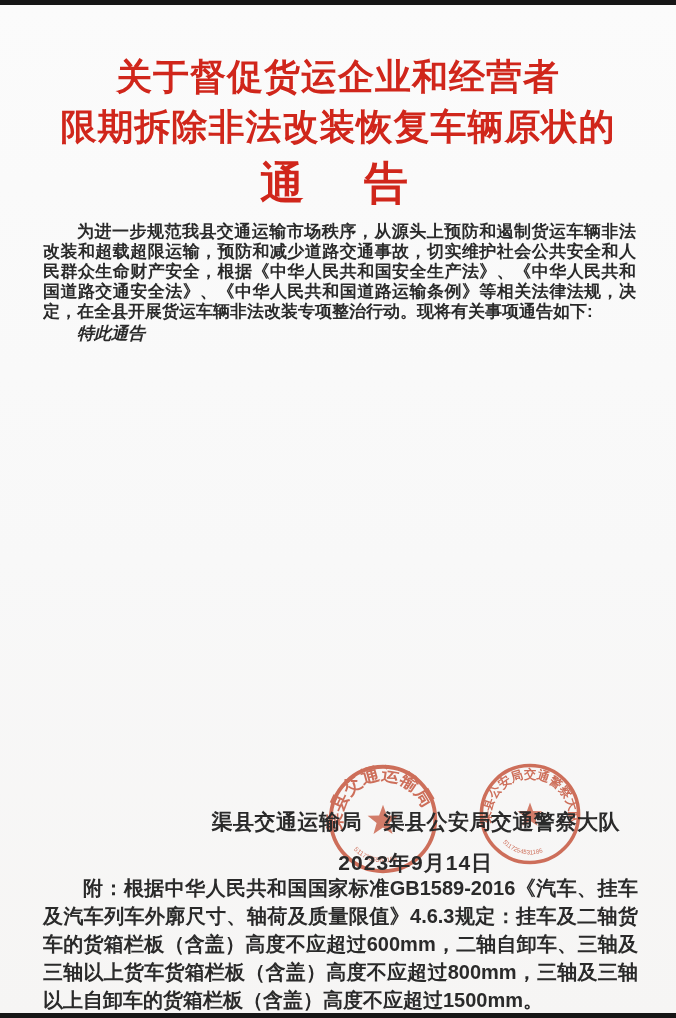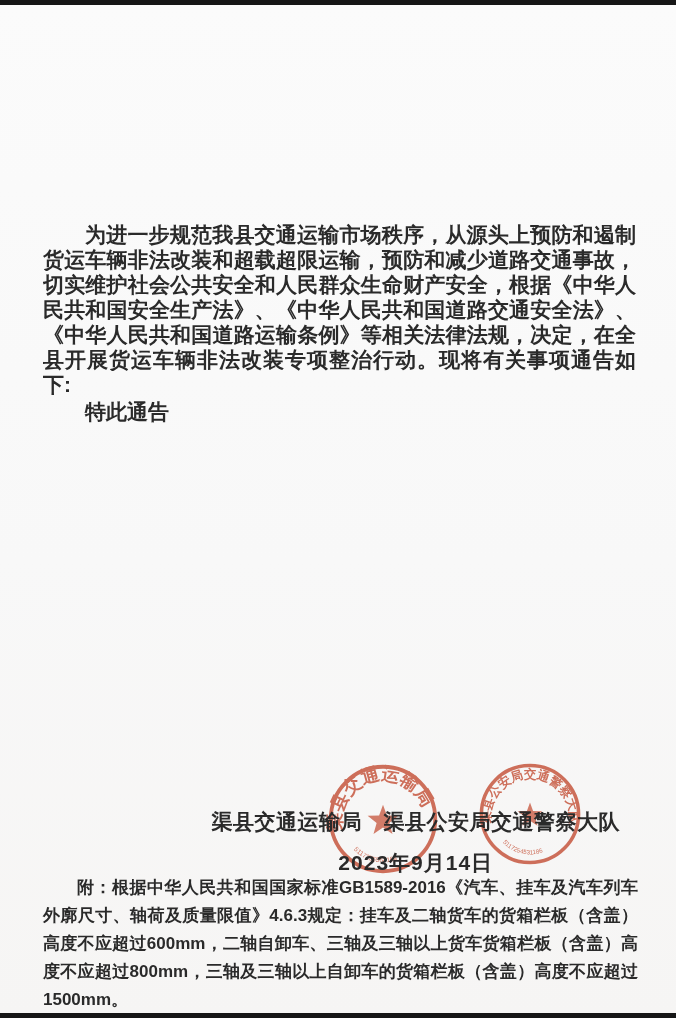--- a/index.html
+++ b/index.html
@@ -47,29 +47,29 @@
     margin-top:2px;
   }
 
   .body-block{
     position:absolute;
     top:222px;left:43px;right:40px;
     height:558px;
     overflow:hidden;
     color:var(--body-color);
     font-weight:700;
-    font-size:21px;
-    line-height:25px;
+    font-size:17px;
+    line-height:20px;
     text-align:justify;
   }
   .body-block p{
     margin:0;
     text-indent:2em;
   }
-  .signoff{margin-top:2px !important;}
+  .signoff{margin-top:2px !important;font-style:italic;}
 
   .sign-area{
     position:absolute;
     top:760px;left:0;right:0;height:110px;
   }
   .seal{
     position:absolute;
     color:var(--seal-color);
     opacity:.78;
     z-index:1;
@@ -94,33 +94,38 @@
     font-size:21px;
     font-weight:800;
     letter-spacing:1px;
   }
 
   .appendix-block{
     position:absolute;
     top:874px;left:43px;right:38px;
     color:var(--body-color);
     font-weight:700;
-    font-size:17px;
+    font-size:20px;
     line-height:28px;
     text-align:justify;
   }
   .appendix-block p{margin:0;text-indent:2em;}
 </style>
 </head>
 <body>
 
 <div class="page">
 
   <div class="edge-bar top"></div>
 
+  <div class="title-block">
+    <div class="title-line">关于督促货运企业和经营者</div>
+    <div class="title-line">限期拆除非法改装恢复车辆原状的</div>
+    <div class="title-line title-main">通　告</div>
+  </div>
 
   <div class="body-block">
     <p>为进一步规范我县交通运输市场秩序，从源头上预防和遏制货运车辆非法改装和超载超限运输，预防和减少道路交通事故，切实维护社会公共安全和人民群众生命财产安全，根据《中华人民共和国安全生产法》、《中华人民共和国道路交通安全法》、《中华人民共和国道路运输条例》等相关法律法规，决定，在全县开展货运车辆非法改装专项整治行动。现将有关事项通告如下:</p>
     <p class="signoff">特此通告</p>
   </div>
 
   <div class="sign-area">
 
     <svg class="seal seal-left" viewBox="0 0 120 120" aria-hidden="true">
       <circle cx="60" cy="60" r="55" fill="none" stroke="currentColor" stroke-width="4"></circle>

